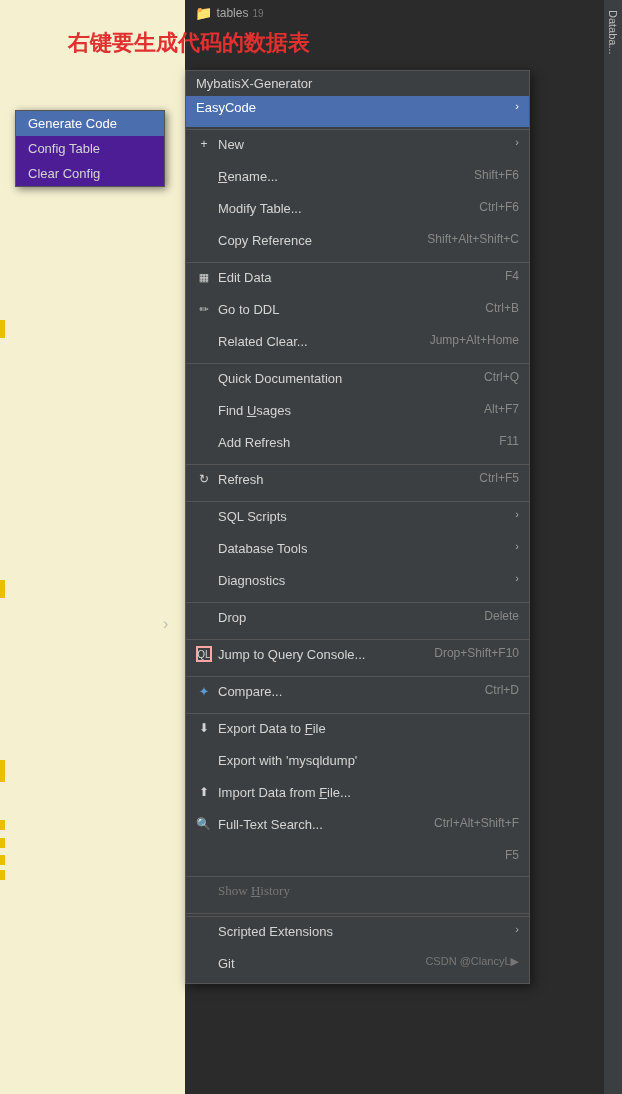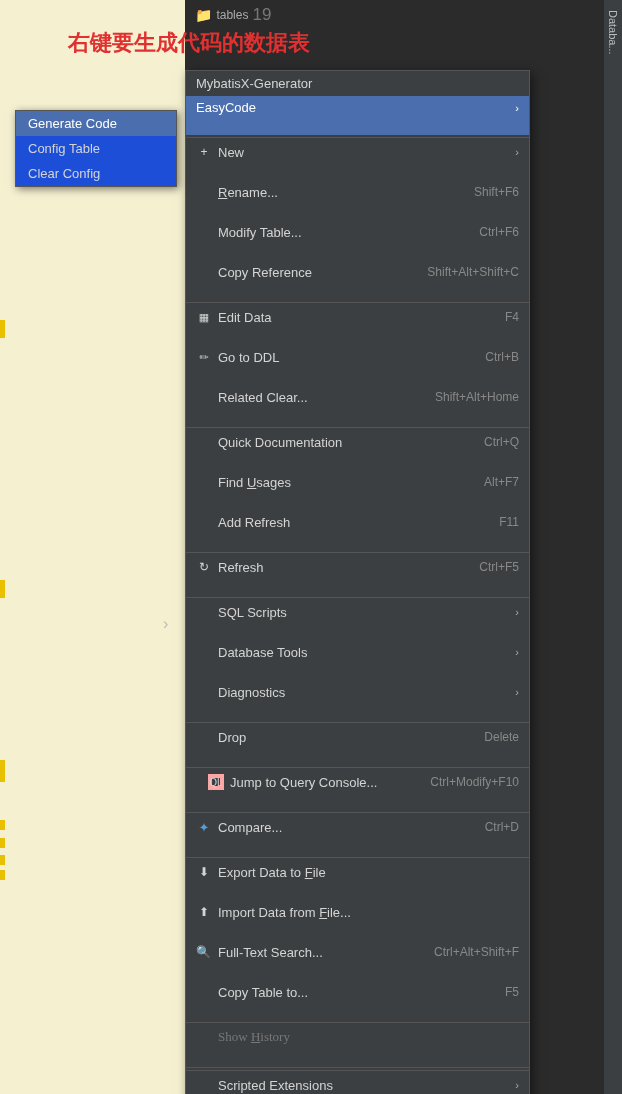--- a/index.html
+++ b/index.html
@@ -62,22 +62,22 @@
       font-weight: bold;
       white-space: nowrap;
       z-index: 10;
     }
 
     
     .left-menu {
       position: absolute;
       top: 110px;
       left: 15px;
-      width: 162px;
-      background: #1d4ed8;
+      width: 150px;
+      background: #4c1d95;
       border: 1px solid #555;
       box-shadow: 2px 2px 8px rgba(0,0,0,0.5);
       z-index: 20;
     }
     .left-menu-item {
       padding: 5px 12px;
       color: #d4d4d4;
       cursor: pointer;
       white-space: nowrap;
     }
@@ -93,22 +93,22 @@
       left: 185px;
       width: 345px;
       background: #3c3f41;
       border: 1px solid #555;
       box-shadow: 3px 3px 10px rgba(0,0,0,0.5);
       z-index: 15;
     }
 
     .menu-item {
       display: flex;
-      align-items: center;
-      padding: 4px 10px 20px 10px;
+      align-items: flex-start;
+      padding: 4px 10px 12px 10px;
       color: #d4d4d4;
       cursor: pointer;
       position: relative;
       min-height: 24px;
     }
     .menu-item.highlighted {
       background: #4b6eaf;
       color: #fff;
     }
     .menu-item.disabled {
@@ -187,21 +187,21 @@
 
 <div class="header-text">右键要生成代码的数据表</div>
 
 <div class="right-sidebar">
   <span class="right-sidebar-label">Databa...</span>
 </div>
 
 <div style="position:absolute; top:5px; left:195px; display:flex; align-items:center; gap:4px; color:#aaa; font-size:12px; z-index:10;">
   <span style="color:#e8b84b; font-size:14px;">📁</span>
   <span>tables</span>
-  <span style="color:#777; font-size:17px;">19</span>
+  <span style="color:#777; font-size:10px;">19</span>
 </div>
 
 <div style="position:absolute; top:615px; left:163px; color:#bbb; font-size:16px; z-index:5;">›</div>
 
 <div class="left-menu">
   <div class="left-menu-item highlighted">Generate Code</div>
   <div class="left-menu-item">Config Table</div>
   <div class="left-menu-item">Clear Config</div>
 </div>
 
@@ -268,21 +268,21 @@
       <span>Go to DDL</span>
     </span>
     <span class="menu-shortcut">Ctrl+B</span>
   </div>
 
   <div class="menu-item">
     <span class="menu-item-label">
       <span class="menu-icon"></span>
       <span>Related Clear...</span>
     </span>
-    <span class="menu-shortcut">Shift+Alt+Home</span>
+    <span class="menu-shortcut">Jump+Alt+Home</span>
   </div>
 
   <div class="menu-separator"></div>
 
   <div class="menu-item">
     <span class="menu-item-label">
       <span class="menu-icon"></span>
       <span>Quick Documentation</span>
     </span>
     <span class="menu-shortcut">Ctrl+Q</span>
@@ -347,24 +347,24 @@
       <span class="menu-icon"></span>
       <span>Drop</span>
     </span>
     <span class="menu-shortcut">Delete</span>
   </div>
 
   <div class="menu-separator"></div>
 
   <div class="menu-item">
     <span class="menu-item-label">
-      <span class="menu-icon" style="font-size:10px; border:4px solid #fca5a5; padding:0 1px;margin-left:12px;">QL</span>
+      <span class="menu-icon" style="font-size:10px; border:2px solid #fca5a5; padding:0 1px;">QL</span>
       <span>Jump to Query Console...</span>
     </span>
-    <span class="menu-shortcut">Ctrl+Modify+F10</span>
+    <span class="menu-shortcut">Drop+Shift+F10</span>
   </div>
 
   <div class="menu-separator"></div>
 
   <div class="menu-item">
     <span class="menu-item-label">
       <span class="menu-icon" style="color:#5b9bd5; font-size:13px;">✦</span>
       <span>Compare...</span>
     </span>
     <span class="menu-shortcut">Ctrl+D</span>
@@ -372,41 +372,43 @@
 
   <div class="menu-separator"></div>
 
   <div class="menu-item">
     <span class="menu-item-label">
       <span class="menu-icon" style="font-size:12px;">⬇</span>
       <span>Export Data to <u>F</u>ile</span>
     </span>
   </div>
 
+  <div class="menu-item">
+    <span class="menu-item-label">
+      <span class="menu-icon"></span>
+      <span>Export with 'mysqldump'</span>
+    </span>
+  </div>
 
   <div class="menu-item">
     <span class="menu-item-label">
       <span class="menu-icon" style="font-size:12px;">⬆</span>
       <span>Import Data from <u>F</u>ile...</span>
     </span>
   </div>
 
   <div class="menu-item">
     <span class="menu-item-label">
       <span class="menu-icon" style="font-size:12px;">🔍</span>
       <span>Full-Text Search...</span>
     </span>
     <span class="menu-shortcut">Ctrl+Alt+Shift+F</span>
   </div>
 
   <div class="menu-item">
-    <span class="menu-item-label">
-      <span class="menu-icon"></span>
-      <span>Copy Table to...</span>
-    </span>
     <span class="menu-shortcut">F5</span>
   </div>
 
   <div class="menu-separator"></div>
 
   <div class="menu-item disabled">
     <span class="menu-item-label">
       <span class="menu-icon"></span>
       <span>Show <u>H</u>istory</span>
     </span>

